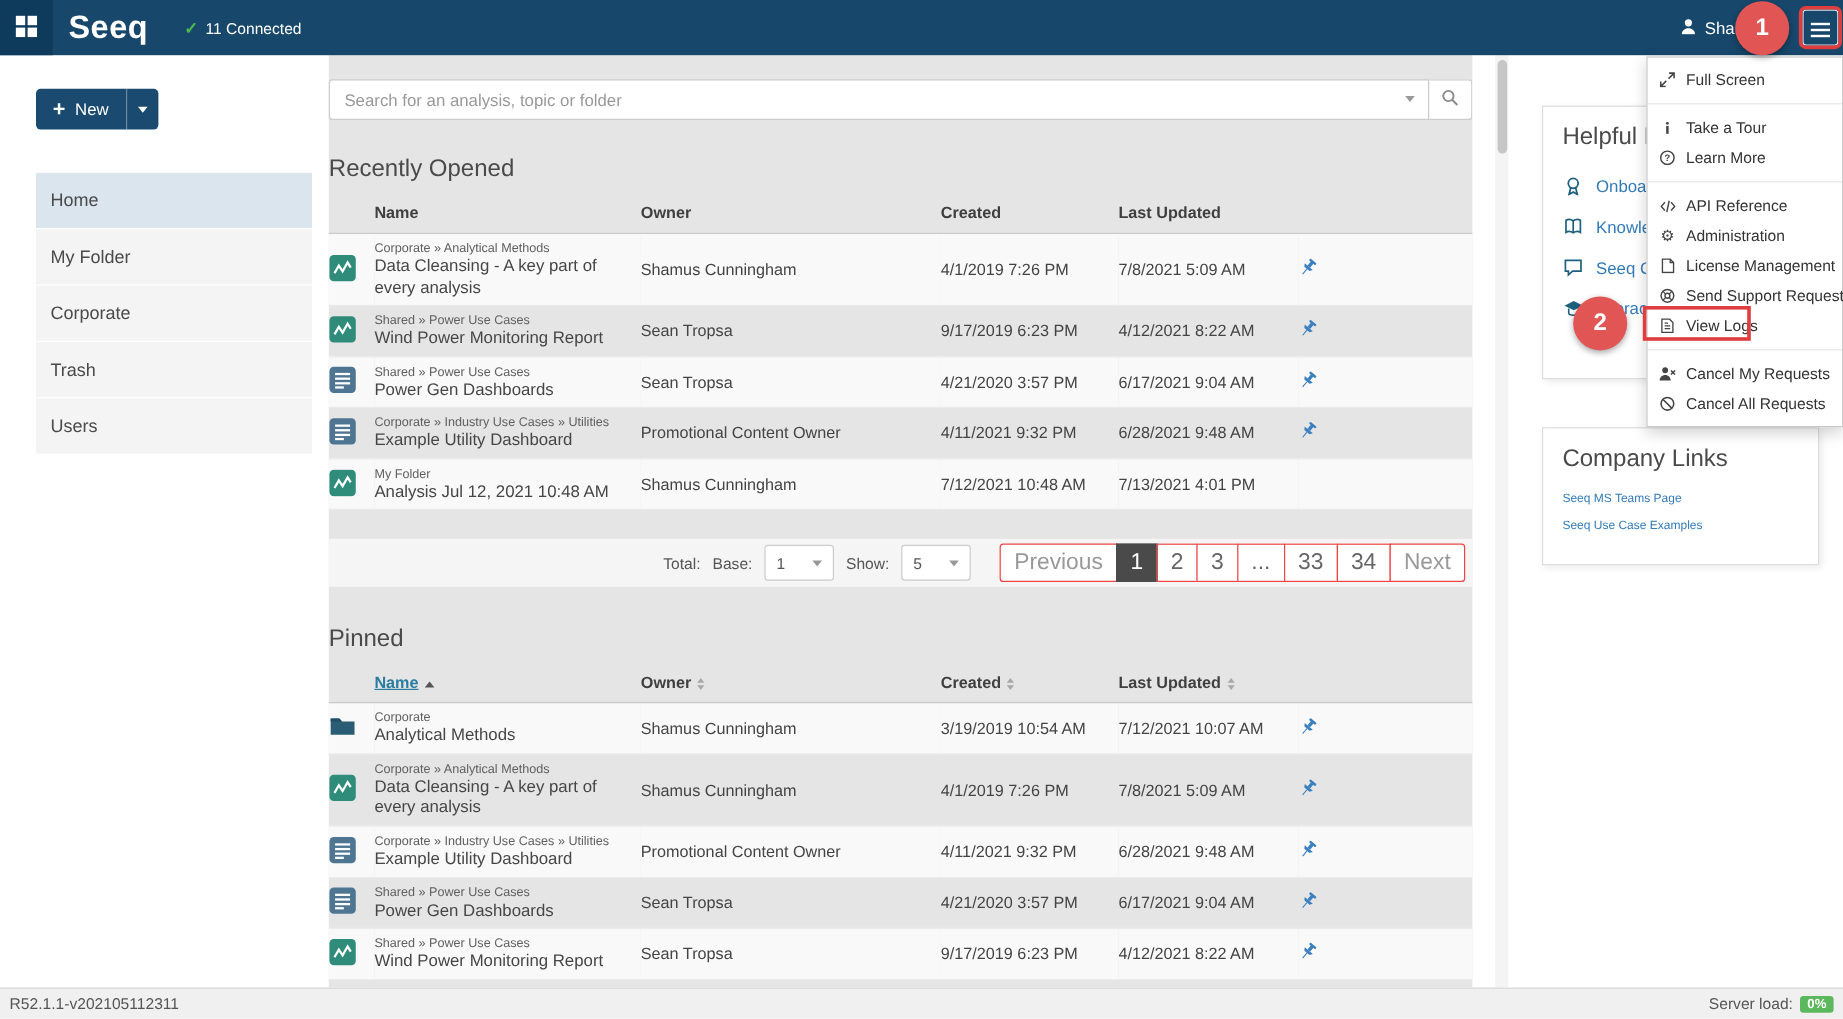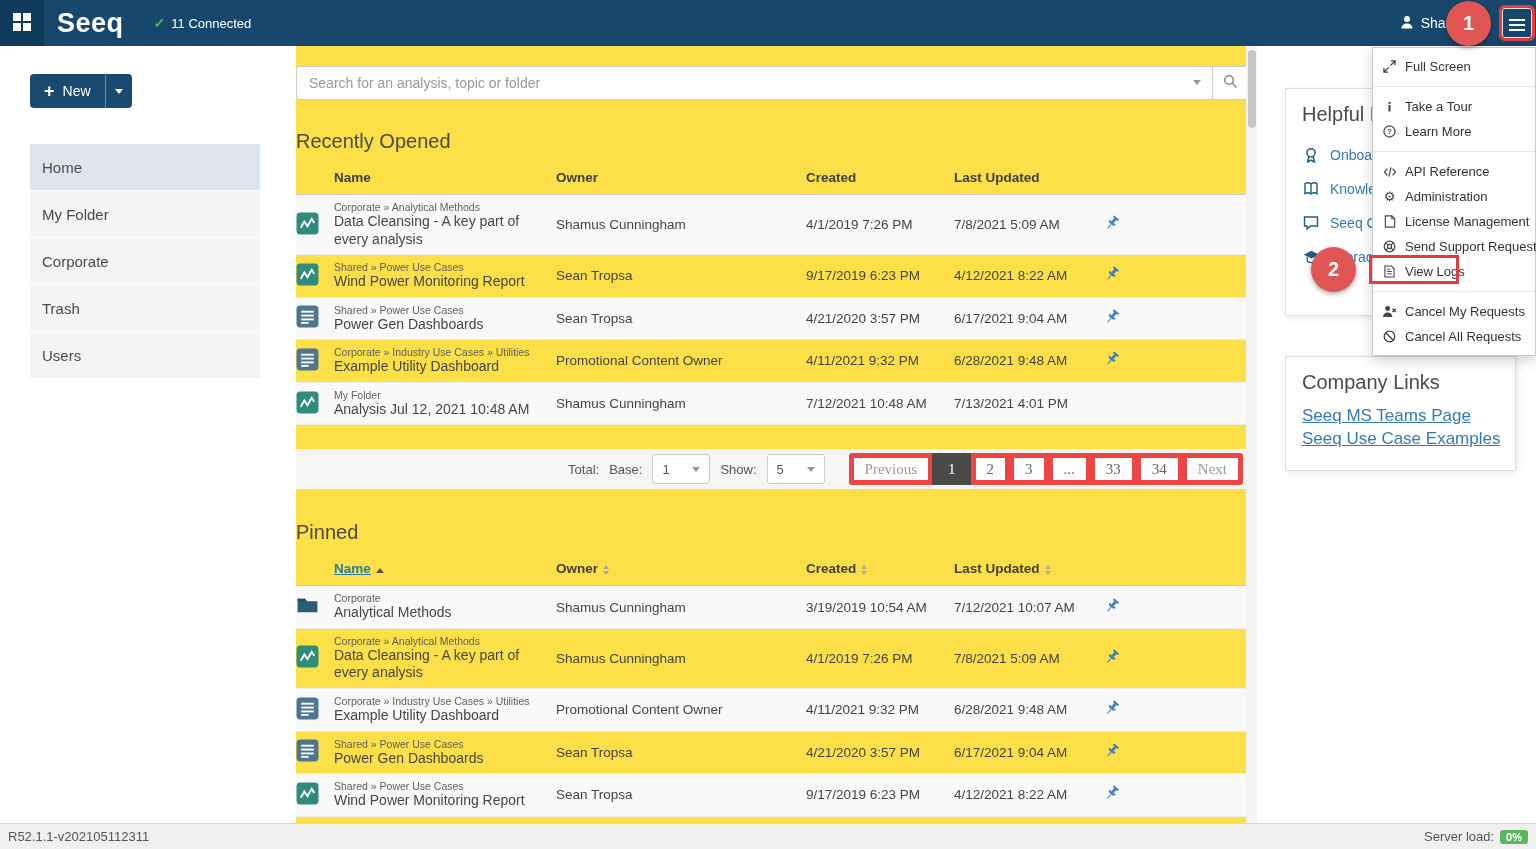--- a/index.html
+++ b/index.html
@@ -24,21 +24,21 @@
   .new-main{display:flex;align-items:center;gap:8px;padding:0 14px}
   .plus{font-size:18px;font-weight:bold;line-height:1}
   .new-caret{display:flex;align-items:center;justify-content:center;width:27px;border-left:1px solid rgba(255,255,255,.35)}
   .caret{display:inline-block;width:0;height:0;border-left:4.5px solid transparent;border-right:4.5px solid transparent;border-top:5.5px solid #999}
   .caret.white{border-top-color:#fff}
   .leftnav{margin:36px 10px 0 30px}
   .nav-item{height:46px;display:flex;align-items:center;padding-left:12px;background:#f4f4f4;margin-bottom:1px;font-size:15px;color:#4a4a4a;cursor:pointer}
   .nav-item.active{background:#dbe5ee}
 
   
-  .main{position:absolute;left:296px;top:46px;width:953px;bottom:26px;background:#fde047}
+  .main{position:absolute;left:274px;top:46px;width:953px;bottom:26px;background:#e5e5e5}
   .search-row{display:flex;margin-top:20px;height:34px}
   .search-wrap{position:relative;flex:1}
   .search-input{width:100%;height:34px;border:1px solid #ccc;border-radius:3px 0 0 3px;padding:0 30px 0 12px;font-size:14px;color:#555;font-family:inherit;outline:none}
   .search-input::placeholder{color:#999}
   .search-caret{position:absolute;right:12px;top:14px;cursor:pointer}
   .search-btn{width:36px;height:34px;border:1px solid #ccc;border-left:none;background:#fff;border-radius:0 3px 3px 0;display:flex;align-items:center;justify-content:center;cursor:pointer}
   .sec-title{font-size:20px;font-weight:400;color:#4a4a4a;margin:30px 0 0}
   .pinned-title{margin-top:32px}
   .tbl{margin-top:8px}
   table.grid{width:100%;border-collapse:collapse;font-size:13.5px;color:#444;table-layout:fixed}
@@ -54,41 +54,41 @@
   .s-asc{display:inline-block;width:0;height:0;border-left:4px solid transparent;border-right:4px solid transparent;border-bottom:5px solid #555;margin-left:5px}
   .s-both{display:inline-flex;flex-direction:column;gap:2px;margin-left:5px;vertical-align:middle}
   .s-both i{display:block;width:0;height:0;border-left:3.5px solid transparent;border-right:3.5px solid transparent}
   .s-both .u{border-bottom:4px solid #a8a8a8}
   .s-both .d{border-top:4px solid #a8a8a8}
 
   
   .pgbar{margin-top:24px;height:40px;background:#f5f5f5;display:flex;align-items:center;justify-content:flex-end;gap:10px;padding:0 6px;font-size:13px;color:#555}
   .sel{display:flex;align-items:center;justify-content:space-between;width:58px;height:30px;background:#fff;border:1px solid #ccc;border-radius:3px;padding:0 9px;cursor:pointer;color:#555}
   .pg-group{display:flex;margin-left:14px}
-  .pg-btn{height:32px;min-width:33px;padding:0 11px;background:#fff;border:5px solid #ef4444;margin-left:-1px;font-size:15px;color:#666;display:flex;align-items:center;justify-content:center;cursor:pointer;font-family:Liberation Serif, serif}
+  .pg-btn{height:32px;min-width:33px;padding:0 11px;background:#fff;border:1px solid #ef4444;margin-left:-1px;font-size:19px;color:#666;display:flex;align-items:center;justify-content:center;cursor:pointer;font-family:Liberation Sans, sans-serif}
   .pg-btn:first-child{margin-left:0;border-radius:3px 0 0 3px}
   .pg-btn:last-child{border-radius:0 3px 3px 0}
   .pg-btn.active{background:#4a4a4a;border-color:#4a4a4a;color:#fff}
   .pg-prev,.pg-next{color:#999}
 
   
   .vscroll{position:absolute;left:1246px;top:46px;width:11px;bottom:26px;background:#f4f4f4}
   .vthumb{position:absolute;left:1.5px;top:4px;width:8px;height:78px;background:#c6c6c6;border-radius:4px}
 
   
   .panel{position:absolute;background:#fff;border:1px solid #ddd;box-shadow:2px 2px 6px rgba(0,0,0,.08);padding:14px 16px}
   .help-panel{left:1285px;top:88px;width:231px;height:228px}
   .company-panel{left:1285px;top:356px;width:231px;padding-bottom:20px}
   .panel-title{font-size:20px;color:#4a4a4a;font-weight:400;margin:0;white-space:nowrap}
   .help-list{margin-top:12px}
   .help-item{display:flex;align-items:center;gap:10px;height:34px;cursor:pointer;white-space:nowrap}
   .hico{display:inline-flex;width:18px;justify-content:center}
   .hlink{color:#337ab7;font-size:14px}
   .clist{margin-top:10px}
-  .clink{display:block;color:#337ab7;text-decoration:underline;font-size:17px;line-height:23px;cursor:pointer;white-space:nowrap}
+  .clink{display:block;color:#337ab7;font-size:10px;line-height:23px;cursor:pointer;white-space:nowrap}
 
   
   .menu{position:absolute;left:1372px;top:47px;width:164px;background:#fff;border:1px solid #c9c9c9;border-radius:0;box-shadow:0 5px 12px rgba(0,0,0,.18);padding:6px 0;z-index:50;font-size:13px;color:#333}
   .menu-item{display:flex;align-items:center;gap:8px;padding:3.5px 9px;cursor:pointer;line-height:18px;white-space:nowrap}
   .mi{width:15px;display:inline-flex;justify-content:center;flex:0 0 15px;line-height:1}
   .menu-divider{height:1px;background:#e5e5e5;margin:7px 0}
 
   
   .ann-circle{position:absolute;width:45px;height:45px;border-radius:50%;background:#e25555;color:#fff;font-size:20px;font-weight:bold;display:flex;align-items:center;justify-content:center;box-shadow:0 2px 5px rgba(0,0,0,.35);z-index:60}
   .ann-1{left:1446px;top:1px}

